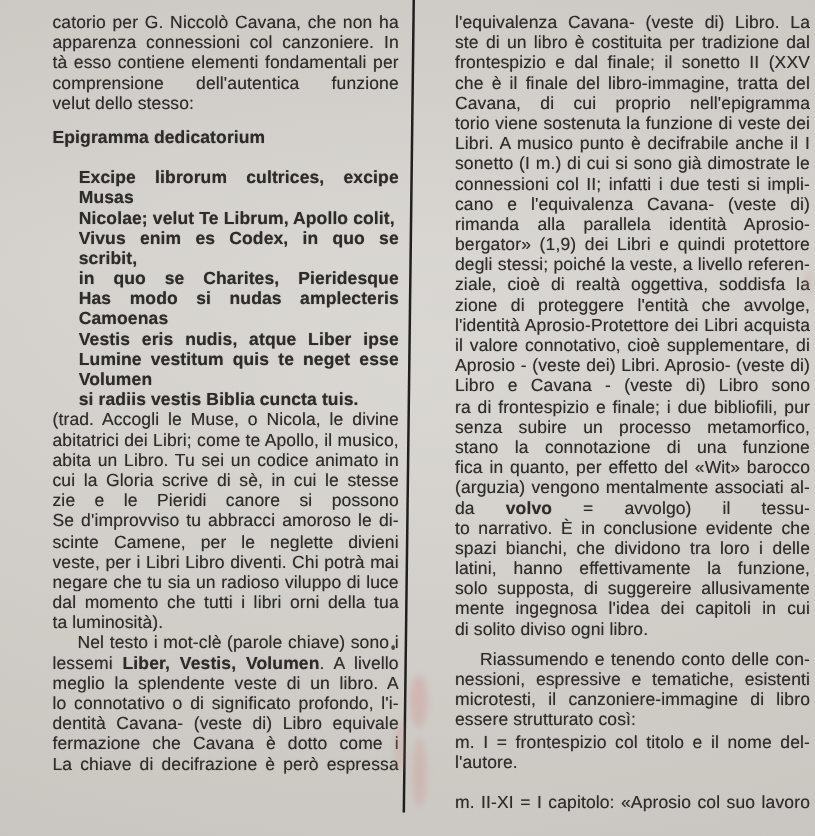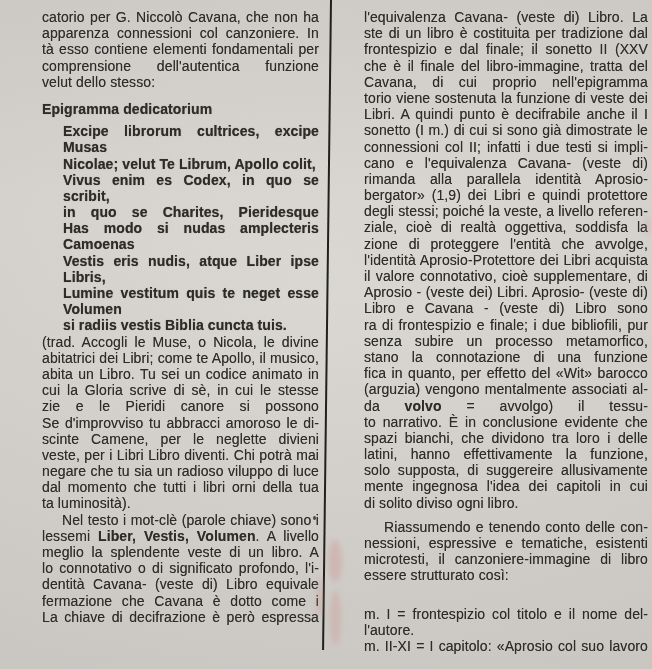--- a/index.html
+++ b/index.html
@@ -47,26 +47,26 @@
 
   .heading {
     font-weight: 700;
     margin-top: 11px;
     height: 16.2px;
     text-shadow: 0 0 0.7px rgba(30,29,27,0.6);
   }
   .poem {
     font-weight: 700;
     padding-left: 21px;
-    margin-top: 6px;
+    margin-top: 16px;
     text-shadow: 0 0 0.7px rgba(30,29,27,0.6);
   }
   .para-summary { margin-top: 8px; }
-  .para-m1 { margin-top: 22px; }
-  .para-m2 { margin-top: 0; }
+  .para-m1 { margin-top: 1px; }
+  .para-m2 { margin-top: 16px; }
 
   b { font-weight: 700; }
 
   .divider {
     position: absolute;
     left: 330px;
     top: 0;
     width: 1.6px;
     height: 650px;
     background: #22201e;
@@ -119,21 +119,20 @@
       </div>
       <div class="verse">
         <div class="line flush">in quo se Charites, Pieridesque notant.</div>
       </div>
       <div class="verse">
         <div class="line">Has modo si nudas amplecteris mente</div>
         <div class="line flush">Camoenas</div>
       </div>
       <div class="verse">
         <div class="line">Vestis eris nudis, atque Liber ipse</div>
-        <div class="line flush">Libris,</div>
       </div>
       <div class="verse">
         <div class="line">Lumine vestitum quis te neget esse</div>
         <div class="line flush">Volumen</div>
       </div>
       <div class="verse">
         <div class="line flush">si radiis vestis Biblia cuncta tuis.</div>
       </div>
     </div>
   <div class="para">
@@ -161,21 +160,21 @@
 </div>
 
 <div class="col col-right">
   <div class="para">
       <div class="line">l'equivalenza Cavana- (veste di) Libro. La ve-</div>
       <div class="line">ste di un libro è costituita per tradizione dal</div>
       <div class="line">frontespizio e dal finale; il sonetto II (XXV m.)</div>
       <div class="line">che è il finale del libro-immagine, tratta del</div>
       <div class="line">Cavana, di cui proprio nell'epigramma dedica-</div>
       <div class="line">torio viene sostenuta la funzione di veste dei</div>
-      <div class="line">Libri. A quindi punto è decifrabile anche il I</div>
+      <div class="line">Libri. A musico punto è decifrabile anche il I</div>
       <div class="line">sonetto (I m.) di cui si sono già dimostrate le</div>
       <div class="line">connessioni col II; infatti i due testi si impli-</div>
       <div class="line">cano e l'equivalenza Cavana- (veste di) Libro</div>
       <div class="line">rimanda alla parallela identità Aprosio- (veste</div>
       <div class="line">bergator» (1,9) dei Libri e quindi protettore</div>
       <div class="line">degli stessi; poiché la veste, a livello referen-</div>
       <div class="line">ziale, cioè di realtà oggettiva, soddisfa la fun-</div>
       <div class="line">zione di proteggere l'entità che avvolge,</div>
       <div class="line">l'identità Aprosio-Protettore dei Libri acquista</div>
       <div class="line">il valore connotativo, cioè supplementare, di</div>

